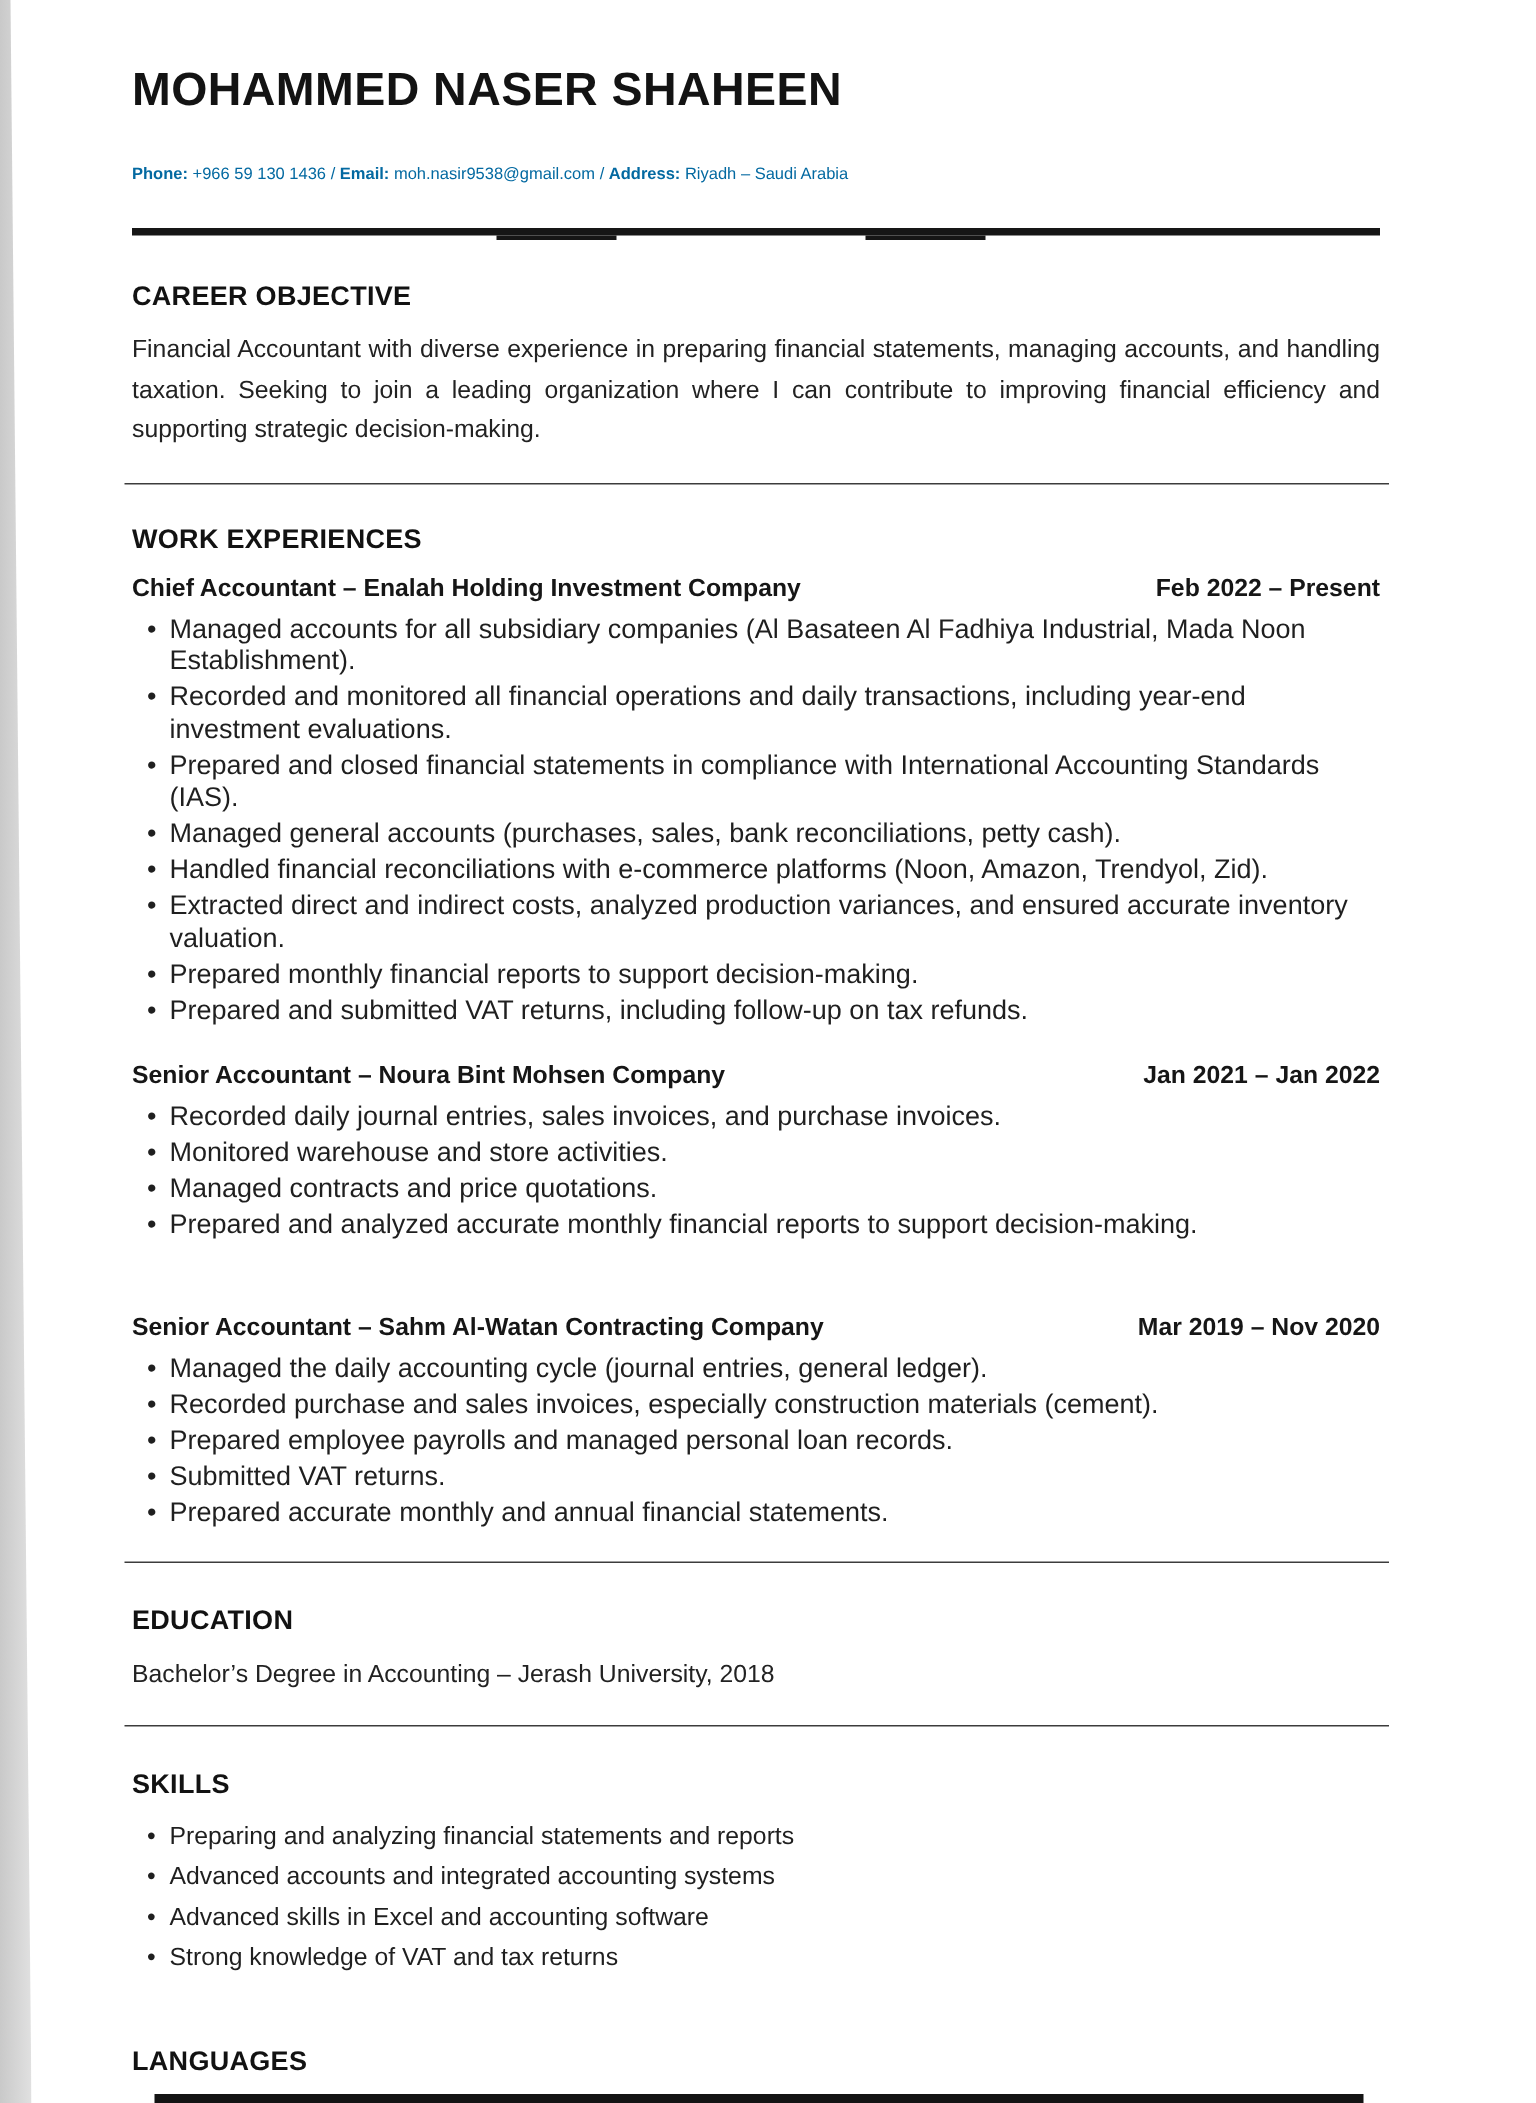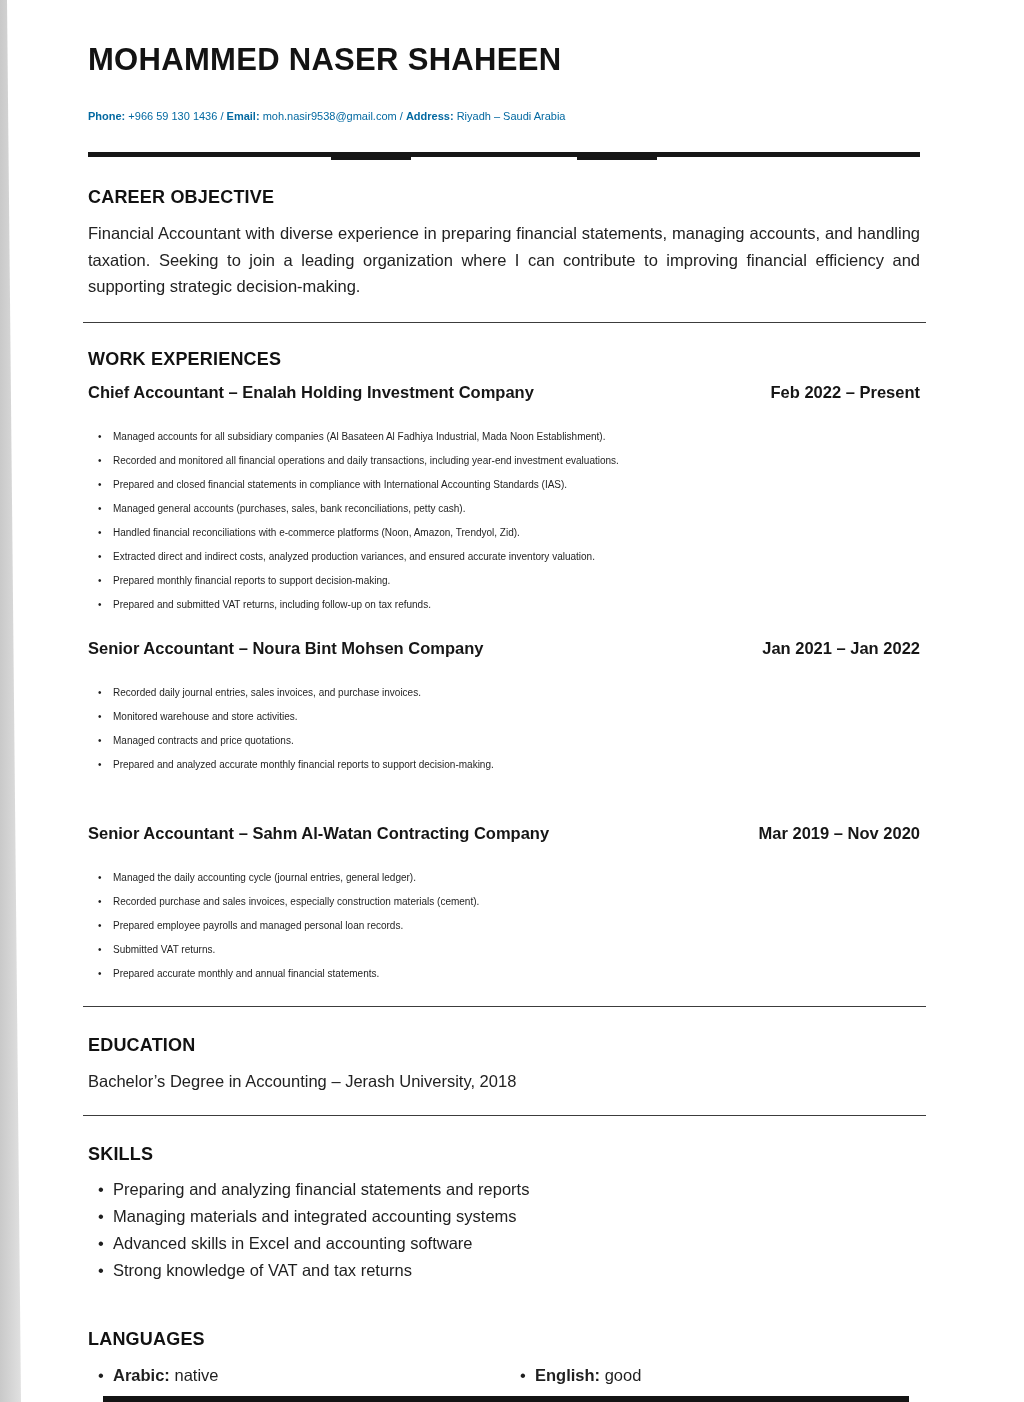--- a/index.html
+++ b/index.html
@@ -89,23 +89,23 @@
     font-weight: 700;
     font-size: 16.5px;
     line-height: 22px;
     color: #161616;
   }
   .job-1 .job-header { margin-top: 10px; }
   .job-2 .job-header { margin-top: 22px; }
   .job-3 .job-header { margin-top: 46px; }
   ul.bullets {
     list-style: none;
-    margin: 23px 0 0;
+    margin: 6px 0 0;
     padding: 0 0 0 25px;
-    font-size: 10px;
+    font-size: 18px;
     color: #1f1f1f;
   }
   ul.bullets li {
     position: relative;
     line-height: 21.5px;
     margin-bottom: 2.5px;
   }
   ul.bullets li::before {
     content: "\2022";
     position: absolute;
@@ -255,21 +255,21 @@
       <h2>EDUCATION</h2>
       <p>Bachelor’s Degree in Accounting – Jerash University, 2018</p>
     </section>
 
     <hr class="thin rule-after-edu">
 
     <section class="sec-skills">
       <h2>SKILLS</h2>
       <ul class="skills">
           <li>Preparing and analyzing financial statements and reports</li>
-          <li>Managing materials and integrated accounting systems</li>
+          <li>Advanced accounts and integrated accounting systems</li>
           <li>Advanced skills in Excel and accounting software</li>
           <li>Strong knowledge of VAT and tax returns</li>
         </ul>
     </section>
 
     <section class="sec-languages">
       <h2>LANGUAGES</h2>
       <ul class="lang-list">
         <li class="first">
           <span class="b">Arabic:</span>

